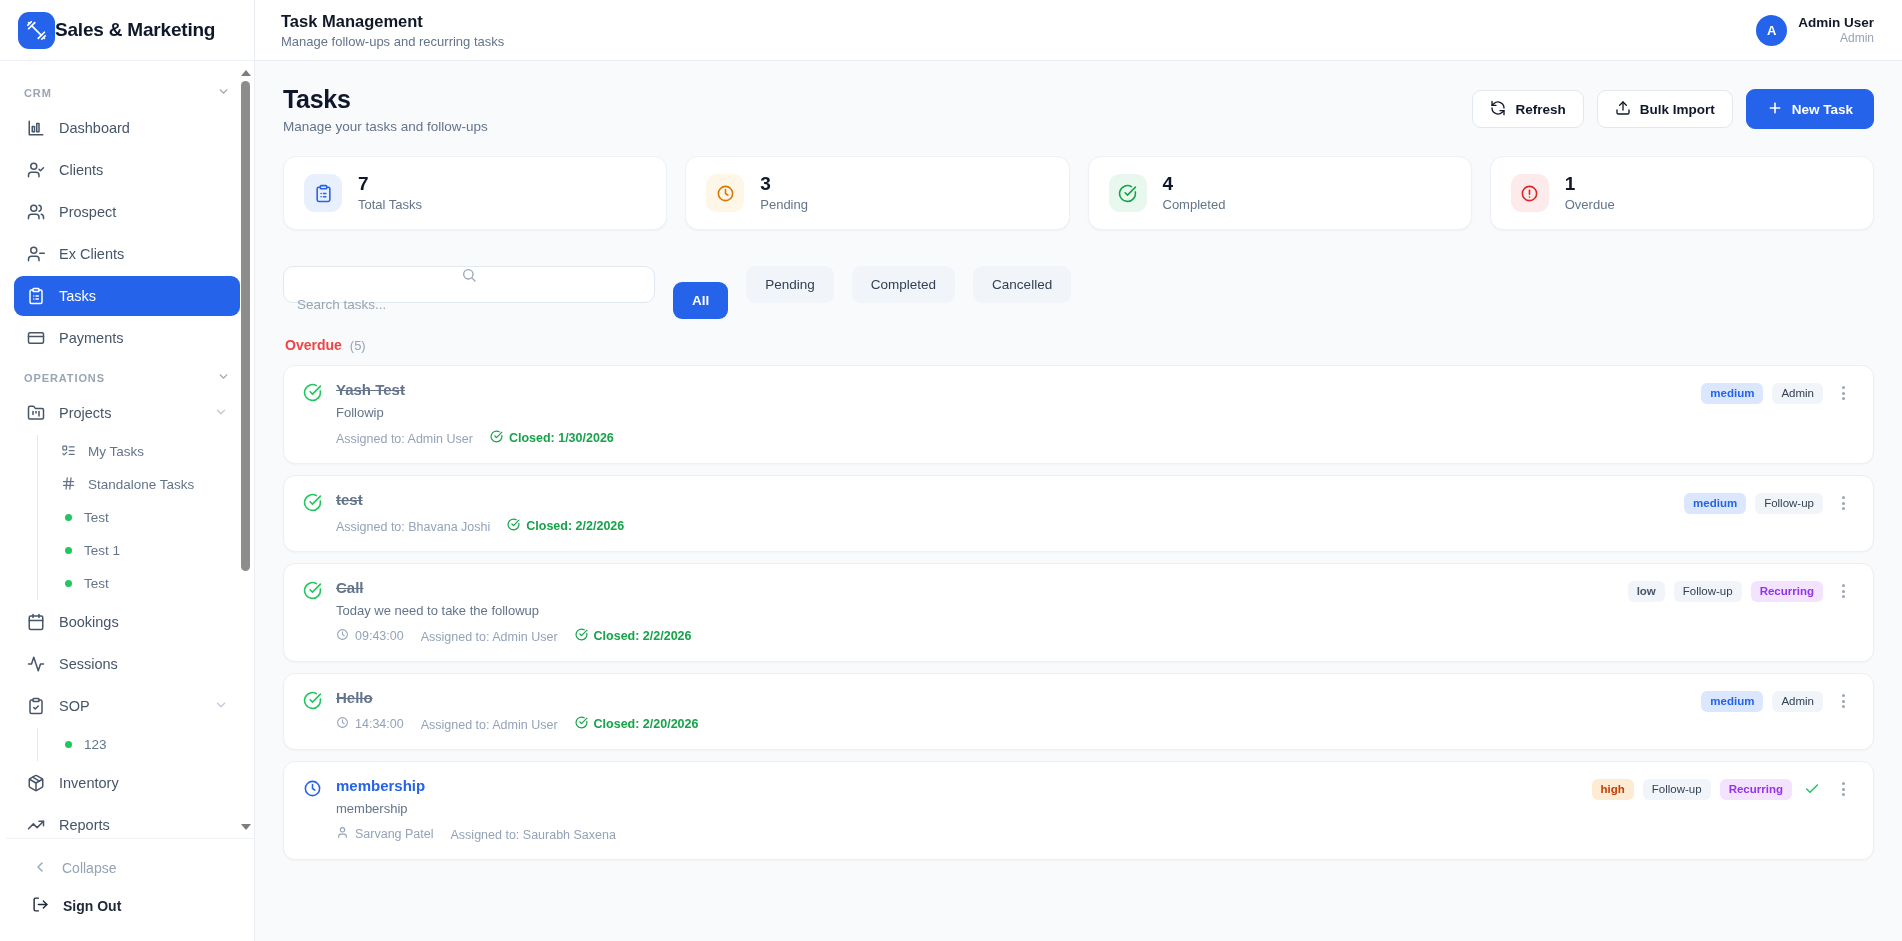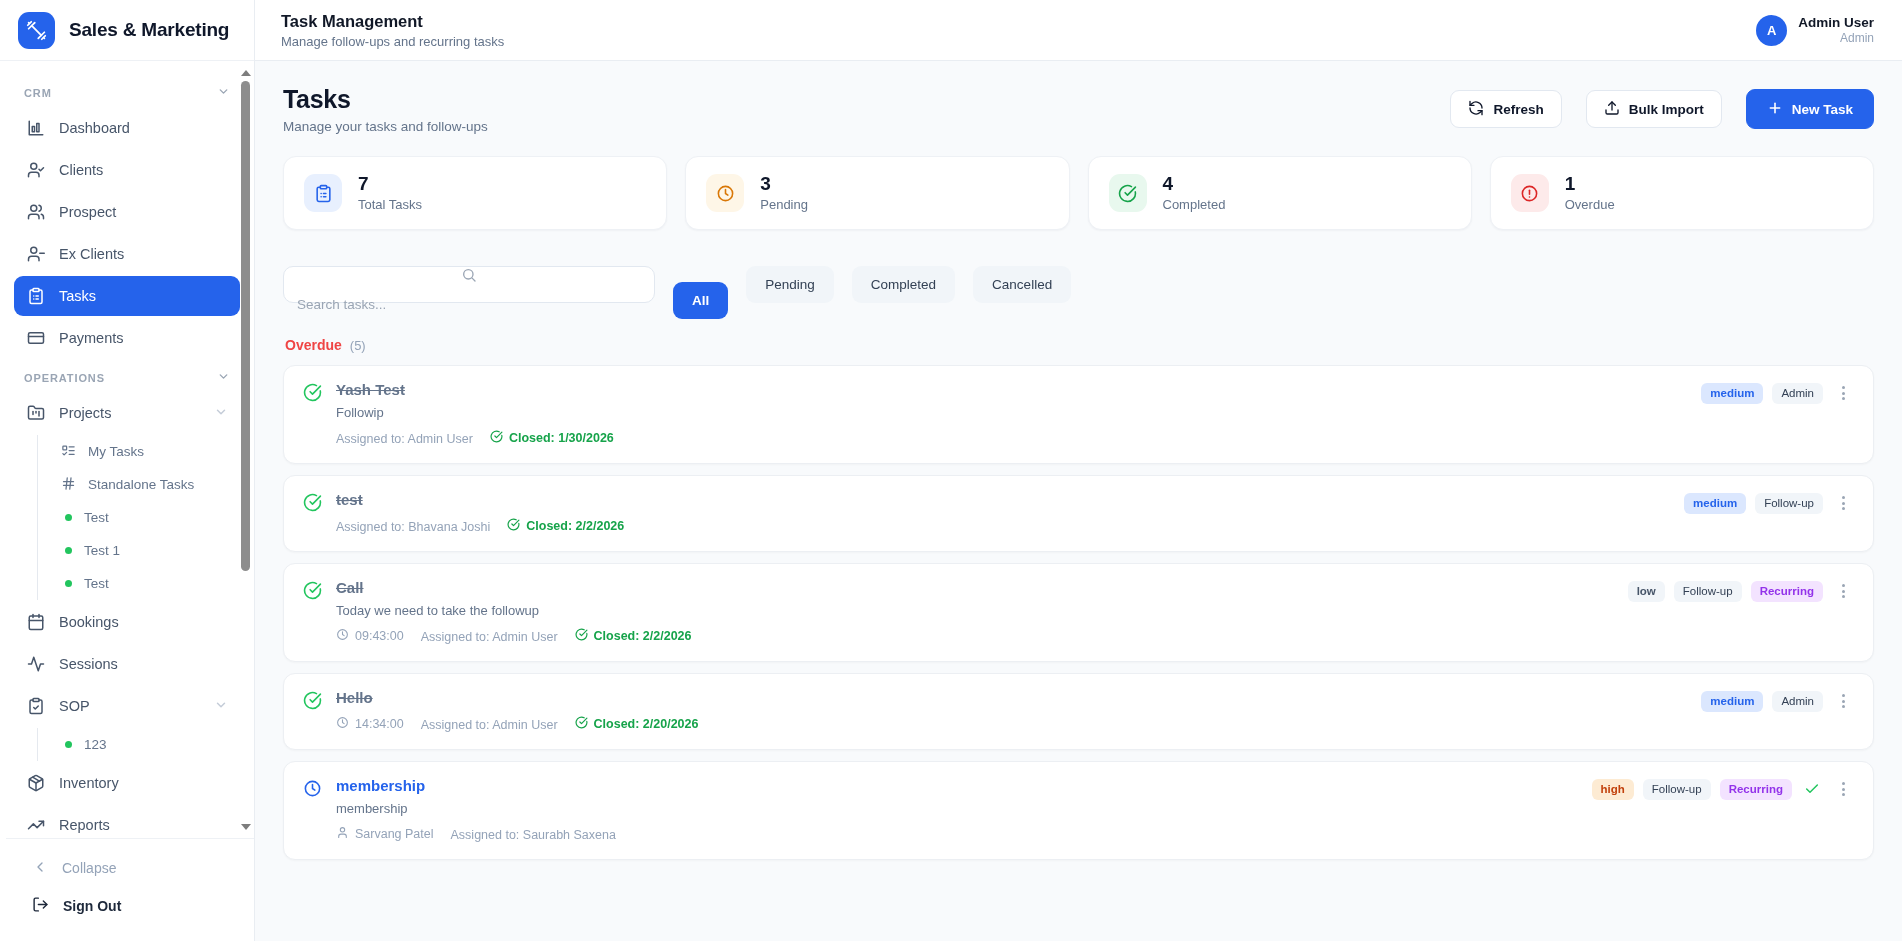--- a/index.html
+++ b/index.html
@@ -13,21 +13,21 @@
 
   
   .sidebar {
     width: 255px; height: 941px;
     background: #ffffff;
     border-right: 1px solid #e9edf2;
     display: flex; flex-direction: column;
     position: relative; flex: 0 0 255px;
   }
   .brand {
-    height: 61px; display: flex; align-items: center; gap: 14px;
+    height: 61px; display: flex; align-items: center; 
     padding: 0 18px; border-bottom: 1px solid #eef1f5; flex: 0 0 61px;
   }
   .brand-logo {
     width: 37px; height: 37px; border-radius: 11px; background: #2563eb;
     display: flex; align-items: center; justify-content: center; flex: 0 0 37px;
   }
   .brand-name { font-size: 19px; font-weight: 700; color: #0f172a; letter-spacing: -0.2px; }
 
   .nav-scroll {
     flex: 1 1 auto; overflow: hidden; position: relative;
@@ -92,21 +92,21 @@
     display: flex; align-items: center; justify-content: center; font-size: 13px; font-weight: 700;
   }
   .user-name { font-size: 13.5px; font-weight: 700; color: #111827; line-height: 1.25; text-align: right; }
   .user-role { font-size: 12px; color: #94a3b8; text-align: right; }
 
   .content { flex: 1 1 auto; overflow: hidden; padding: 24px 28px 0 28px; }
 
   .page-head { display: flex; align-items: flex-start; justify-content: space-between; margin-bottom: 22px; }
   .page-title { font-size: 25px; font-weight: 700; color: #0f172a; letter-spacing: -0.3px; }
   .page-sub { font-size: 13.5px; color: #64748b; margin-top: 5px; }
-  .head-actions { display: flex; align-items: center; gap: 24px; padding-top: 4px; }
+  .head-actions { display: flex; align-items: center; gap: 13px; padding-top: 4px; }
   .btn {
     display: inline-flex; align-items: center; gap: 9px; height: 38px; padding: 0 17px;
     border-radius: 9px; font-size: 13.5px; font-weight: 600; cursor: pointer;
     border: 1px solid #e2e8f0; background: #fff; color: #0f172a;
   }
   .btn-primary { background: #2563eb; border-color: #2563eb; color: #fff; padding: 0 20px; height: 40px; }
 
   .stats { display: grid; grid-template-columns: repeat(4, 1fr); gap: 18px; margin-bottom: 20px; }
   .stat-card {
     background: #fff; border: 1px solid #eef1f5; border-radius: 13px;

